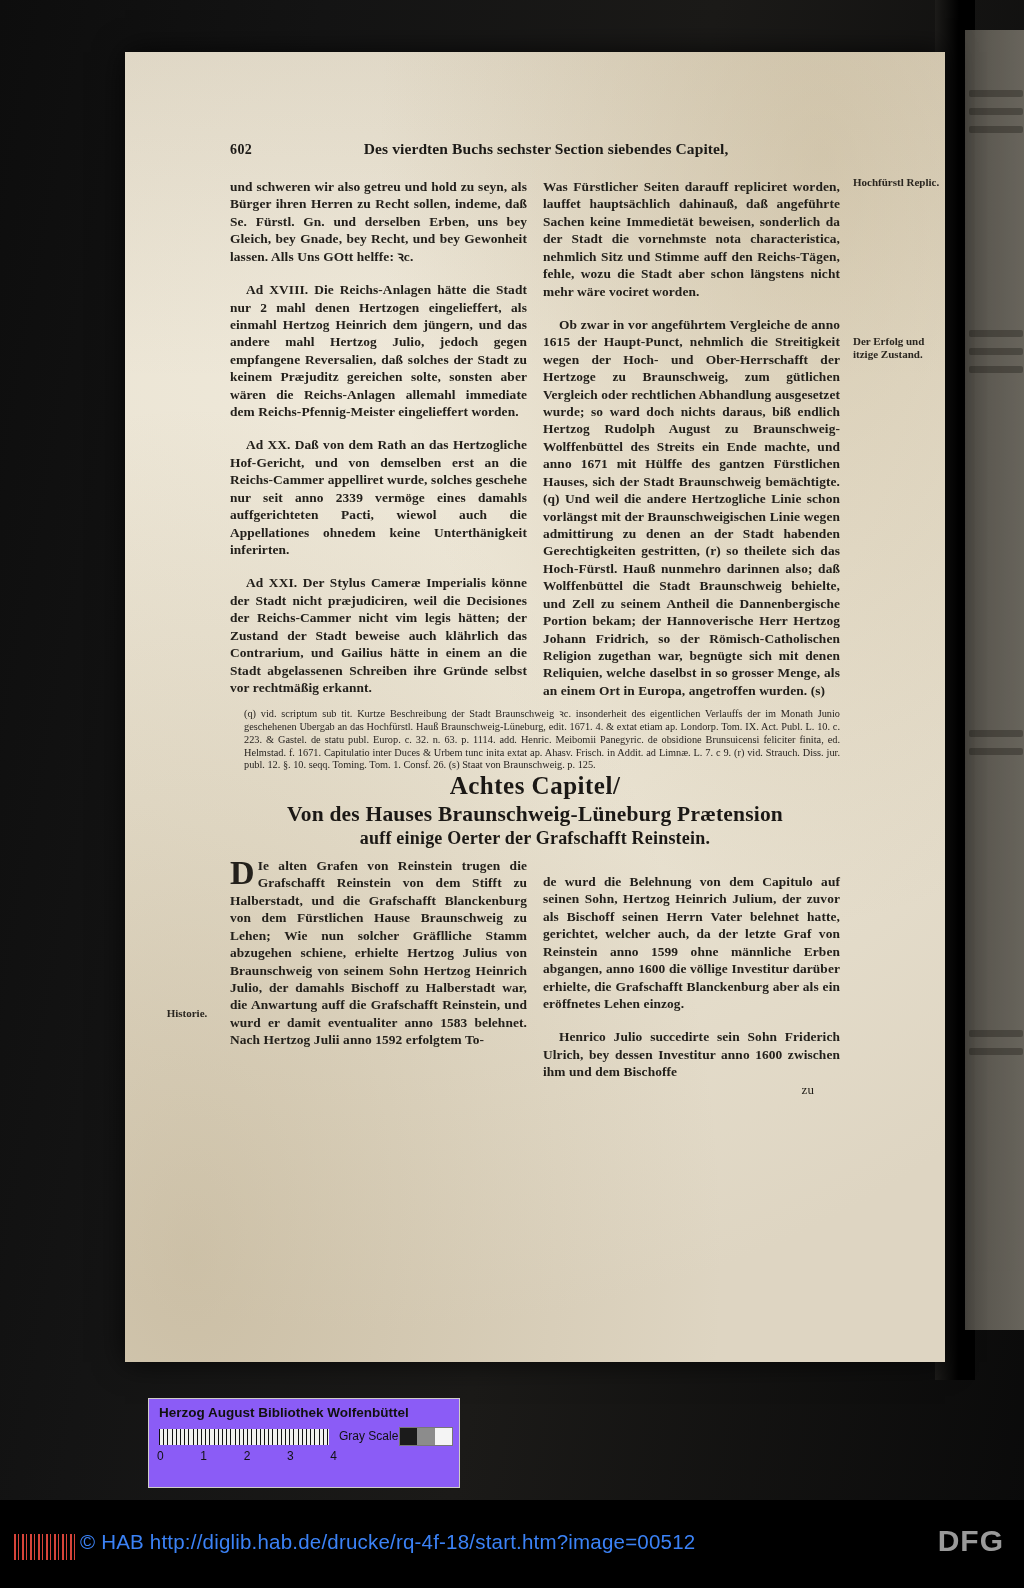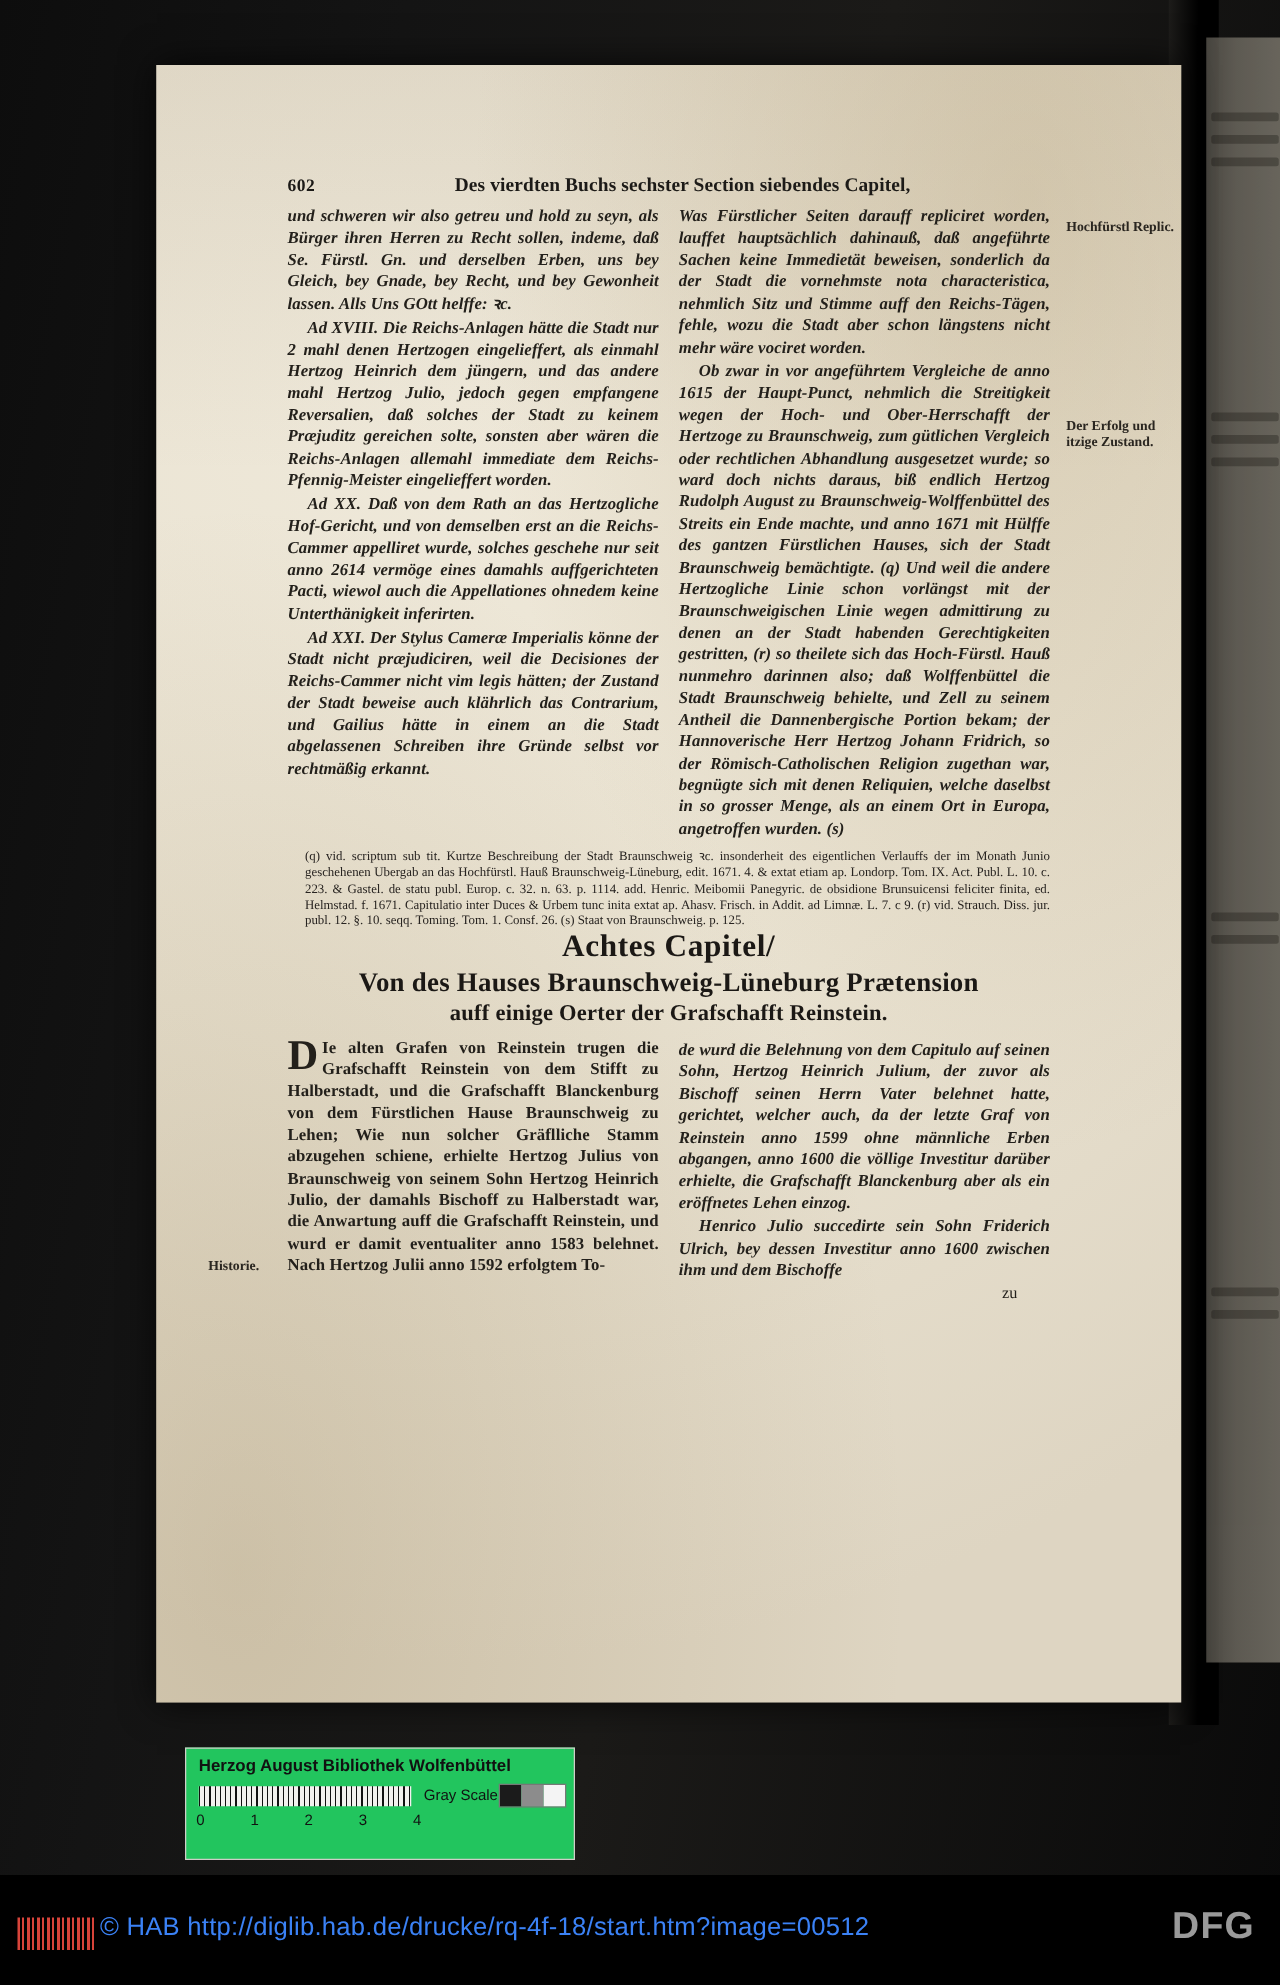--- a/index.html
+++ b/index.html
@@ -72,21 +72,21 @@
   }
   .col{
     width:297px;
     font-size:13.4px;
     line-height:1.30;
     text-align:justify;
     hyphens:auto;
     font-weight:700;
     letter-spacing:.1px;
   }
-  .col p{margin:2px 0 0 0;text-indent:16px;font-style:italic;}
+  .col p{margin:16px 0 0 0;text-indent:16px;}
   .col p.first{text-indent:0;}
   
   .marginal{
     position:absolute;
     font-size:11px;line-height:1.2;font-weight:700;
     color:#2a2620;width:88px;
   }
   .m-replic{left:728px;top:124px;}
   .m-erfolg{left:728px;top:283px;}
   .m-historie{left:18px;top:955px;text-align:center;}
@@ -117,21 +117,21 @@
     float:left;font-size:34px;line-height:27px;font-weight:700;
     padding:2px 2px 0 0;margin-right:1px;
   }
   .catchword{
     text-align:right;font-size:13px;font-weight:400;margin-top:1px;
     padding-right:26px;color:#23201b;
   }
   
   .target{
     position:absolute;left:148px;top:1398px;width:310px;height:88px;
-    background:#22c55e;border:1px solid #cfcdc7;
+    background:#8b5cf6;border:1px solid #cfcdc7;
   }
   .target .tlabel{
     font-family:"Liberation Sans", sans-serif;
     font-size:13.5px;font-weight:700;color:#111;
     padding:6px 0 0 10px;
   }
   .ruler{
     position:absolute;left:10px;top:30px;width:170px;height:16px;
     background:
       repeating-linear-gradient(90deg,#111 0 1px,#f2f1ee 1px 4.2px);
@@ -199,21 +199,21 @@
 
     <div class="runhead">
       <span class="folio">602</span>
       <span class="runhead-title">Des vierdten Buchs sechster Section siebendes Capitel,</span>
     </div>
 
     <div class="cols">
       <div class="col">
         <p class="first">und schweren wir also getreu und hold zu seyn, als Bürger ihren Herren zu Recht sollen, indeme, daß Se. Fürstl. Gn. und derselben Erben, uns bey Gleich, bey Gnade, bey Recht, und bey Gewonheit lassen. Alls Uns GOtt helffe: ꝛc.</p>
         <p>Ad XVIII. Die Reichs-Anlagen hätte die Stadt nur 2 mahl denen Hertzogen eingelieffert, als einmahl Hertzog Heinrich dem jüngern, und das andere mahl Hertzog Julio, jedoch gegen empfangene Reversalien, daß solches der Stadt zu keinem Præjuditz gereichen solte, sonsten aber wären die Reichs-Anlagen allemahl immediate dem Reichs-Pfennig-Meister eingelieffert worden.</p>
-        <p>Ad XX. Daß von dem Rath an das Hertzogliche Hof-Gericht, und von demselben erst an die Reichs-Cammer appelliret wurde, solches geschehe nur seit anno 2614 vermöge eines damahls auffgerichteten Pacti, wiewol auch die Appellationes ohnedem keine Unterthänigkeit inferirten.</p>
+        <p>Ad XX. Daß von dem Rath an das Hertzogliche Hof-Gericht, und von demselben erst an die Reichs-Cammer appelliret wurde, solches geschehe nur seit anno 2339 vermöge eines damahls auffgerichteten Pacti, wiewol auch die Appellationes ohnedem keine Unterthänigkeit inferirten.</p>
         <p>Ad XXI. Der Stylus Cameræ Imperialis könne der Stadt nicht præjudiciren, weil die Decisiones der Reichs-Cammer nicht vim legis hätten; der Zustand der Stadt beweise auch klährlich das Contrarium, und Gailius hätte in einem an die Stadt abgelassenen Schreiben ihre Gründe selbst vor rechtmäßig erkannt.</p>
       </div>
       <div class="col">
         <p class="first">Was Fürstlicher Seiten darauff repliciret worden, lauffet hauptsächlich dahinauß, daß angeführte Sachen keine Immedietät beweisen, sonderlich da der Stadt die vornehmste nota characteristica, nehmlich Sitz und Stimme auff den Reichs-Tägen, fehle, wozu die Stadt aber schon längstens nicht mehr wäre vociret worden.</p>
         <p>Ob zwar in vor angeführtem Vergleiche de anno 1615 der Haupt-Punct, nehmlich die Streitigkeit wegen der Hoch- und Ober-Herrschafft der Hertzoge zu Braunschweig, zum gütlichen Vergleich oder rechtlichen Abhandlung ausgesetzet wurde; so ward doch nichts daraus, biß endlich Hertzog Rudolph August zu Braunschweig-Wolffenbüttel des Streits ein Ende machte, und anno 1671 mit Hülffe des gantzen Fürstlichen Hauses, sich der Stadt Braunschweig bemächtigte. (q) Und weil die andere Hertzogliche Linie schon vorlängst mit der Braunschweigischen Linie wegen admittirung zu denen an der Stadt habenden Gerechtigkeiten gestritten, (r) so theilete sich das Hoch-Fürstl. Hauß nunmehro darinnen also; daß Wolffenbüttel die Stadt Braunschweig behielte, und Zell zu seinem Antheil die Dannenbergische Portion bekam; der Hannoverische Herr Hertzog Johann Fridrich, so der Römisch-Catholischen Religion zugethan war, begnügte sich mit denen Reliquien, welche daselbst in so grosser Menge, als an einem Ort in Europa, angetroffen wurden. (s)</p>
       </div>
     </div>
 
     <div class="footnotes">(q) vid. scriptum sub tit. Kurtze Beschreibung der Stadt Braunschweig ꝛc. insonderheit des eigentlichen Verlauffs der im Monath Junio geschehenen Ubergab an das Hochfürstl. Hauß Braunschweig-Lüneburg, edit. 1671. 4. &amp; extat etiam ap. Londorp. Tom. IX. Act. Publ. L. 10. c. 223. &amp; Gastel. de statu publ. Europ. c. 32. n. 63. p. 1114. add. Henric. Meibomii Panegyric. de obsidione Brunsuicensi feliciter finita, ed. Helmstad. f. 1671. Capitulatio inter Duces &amp; Urbem tunc inita extat ap. Ahasv. Frisch. in Addit. ad Limnæ. L. 7. c 9. (r) vid. Strauch. Diss. jur. publ. 12. §. 10. seqq. Toming. Tom. 1. Consf. 26. (s) Staat von Braunschweig. p. 125.</div>
 

